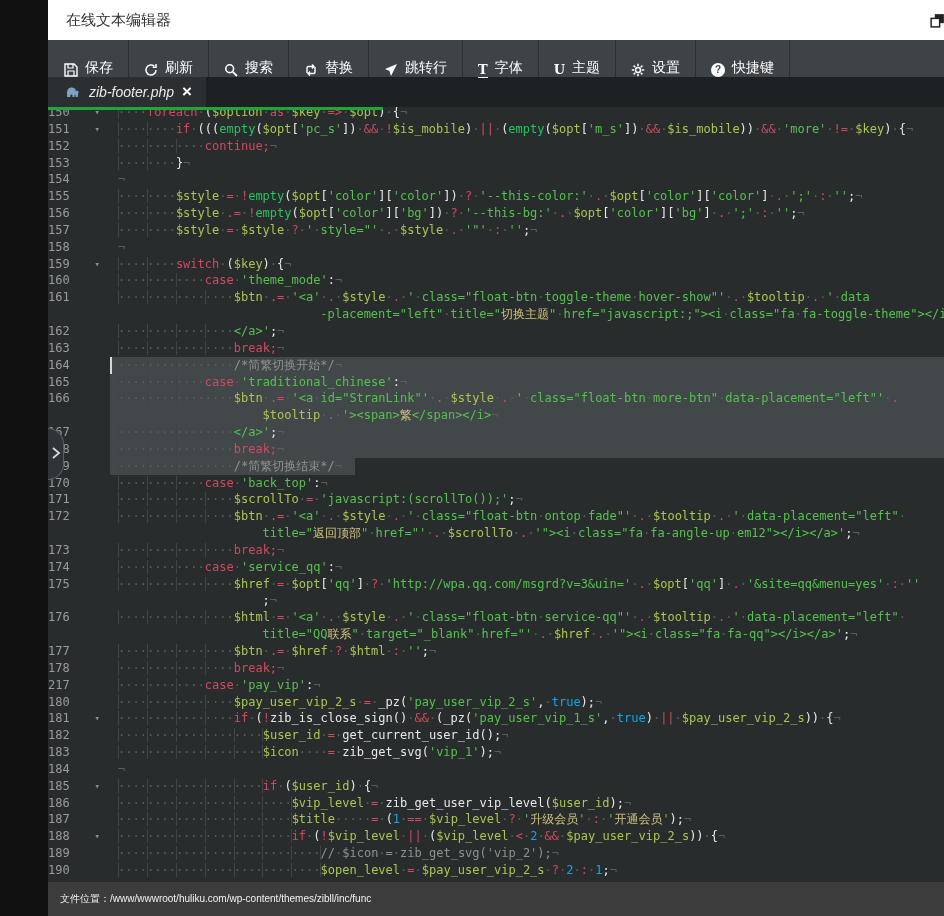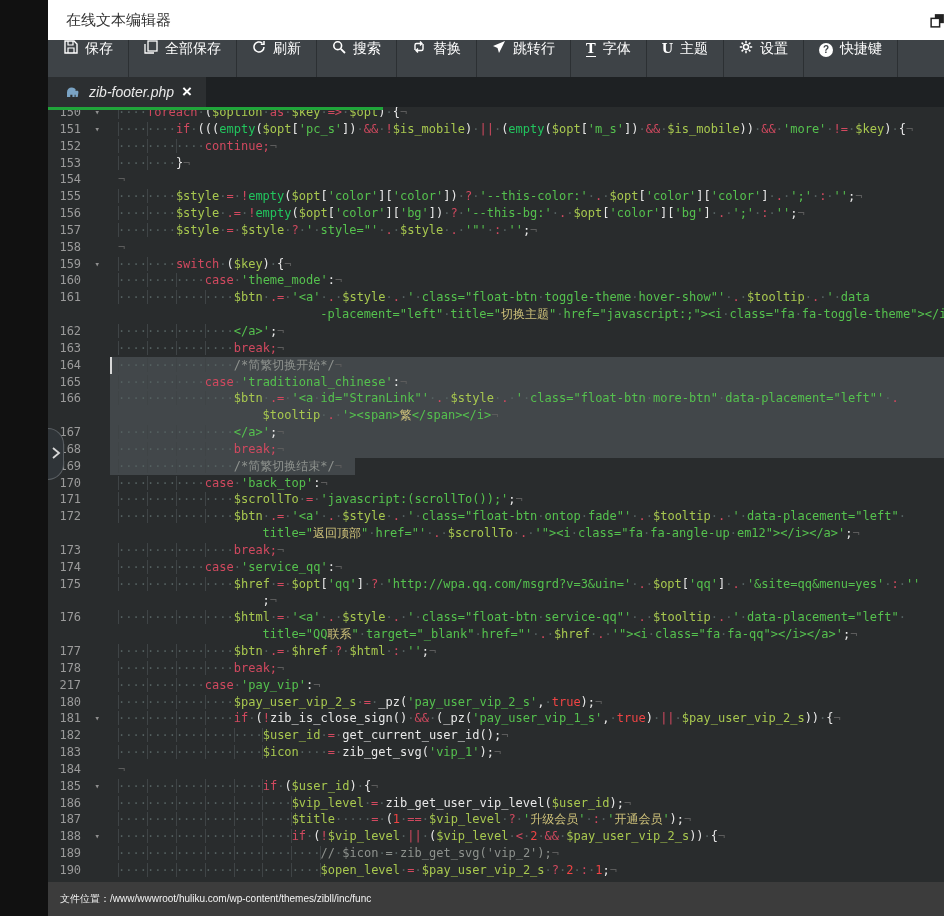--- a/index.html
+++ b/index.html
@@ -7,21 +7,21 @@
     font-family:"Liberation Sans","DejaVu Sans",sans-serif;background:#292c2d;margin-left:48px;}
   
   .titlebar{height:40px;background:#ffffff;display:flex;align-items:center;}
   .titlebar .title{flex:1;padding-left:18px;font-size:15px;color:#333;}
   .winbtn{width:26px;height:26px;display:flex;align-items:center;justify-content:center;
     margin-right:8px;cursor:pointer;}
   .winbtn svg{display:block;}
   .closeGlyph{font-size:22px;color:#222;line-height:22px;font-weight:400;}
   
   .toolbar{height:37px;background:#3e4347;display:flex;align-items:stretch;}
-  .tbtn{display:flex;align-items:flex-start;gap:7px;padding:0 15px;color:#fff;font-size:14px;
+  .tbtn{display:flex;align-items:flex-end;gap:7px;padding:0 15px;color:#fff;font-size:14px;
     border-right:1px solid rgba(0,0,0,.28);cursor:pointer;}
   .tbtn:first-child{border-left:1px solid rgba(0,0,0,.0);}
   .tbtn svg{width:14px;height:14px;display:block;}
   .tIcon{font-family:"DejaVu Serif",serif;font-weight:700;font-size:13px;line-height:14px;color:#fff;}
   .qIcon{width:14px;height:14px;border-radius:50%;background:#fff;color:#3e4347;
     font-weight:700;font-size:10px;line-height:14px;text-align:center;display:inline-block;}
   .tb-spacer{flex:1;}
   .tb-drop{width:44px;background:#25282b;display:flex;align-items:center;justify-content:center;cursor:pointer;}
   .tb-drop svg{width:15px;height:15px;}
   
@@ -33,26 +33,26 @@
   
   .editor{position:relative;height:775px;background:#292c2d;overflow:hidden;}
   .progress{position:absolute;top:0;left:0;height:3px;z-index:6;}
   .cm-area{position:absolute;top:-3px;left:0;right:17px;z-index:2;}
   .overlay{position:absolute;top:0;left:0;right:0;bottom:0;z-index:0;}
   .sel{position:absolute;background:#42474a;}
   .cursorbar{position:absolute;width:2px;background:#d8d8d8;z-index:3;}
   .lines{position:relative;z-index:1;}
   .line{display:flex;font-family:"DejaVu Sans Mono",monospace;font-size:12px;line-height:16.85px;}
   .gut{flex:none;width:62px;display:flex;}
-  .num{width:46px;text-align:center;color:#9b9b9b;}
+  .num{width:46px;text-align:left;color:#9b9b9b;}
   .fold{width:16px;padding-left:2px;color:#8f8f8f;font-size:9px;cursor:pointer;}
   .txt{flex:1;white-space:pre;overflow:hidden;padding-left:8px;color:#e8e8e8;}
   .lead{background:repeating-linear-gradient(90deg,#3f4446 0,#3f4446 1px,transparent 1px,transparent 4ch);}
   .k{color:#d1495f}.v{color:#a8c84f}.f{color:#22c55e}.s{color:#55c14e}.sc{color:#cfc27a}
-  .n{color:#ef4444}.c{color:#8e928e}.d{color:#e8e8e8}
+  .n{color:#0ea5e9}.c{color:#8e928e}.d{color:#e8e8e8}
   .ws{color:#546060}.nl{color:#5c5c5c}
   
   .vscroll{position:absolute;top:0;right:0;bottom:0;width:17px;background:#34383b;z-index:5;}
   .vthumb{position:absolute;left:1px;right:1px;background:#94999c;cursor:pointer;}
   
   .handle{position:absolute;left:0;width:15px;height:50px;background:#2f3438;
     border:1px solid #5a5f63;border-left:none;border-radius:0 26px 26px 0;
     display:flex;align-items:center;justify-content:center;z-index:7;cursor:pointer;}
   .handle svg{width:10px;height:12px;}
   
@@ -81,29 +81,20 @@
 
   <div class="toolbar">
       <div class="tbtn">
         <span>
           <svg viewBox="0 0 14 14">
             <path d="M1 1h9l3 3v9H1z" fill="none" stroke="#fff" stroke-width="1.4"></path>
             <path d="M4 1v4h5V1M4 13V8h6v5" fill="none" stroke="#fff" stroke-width="1.2"></path>
           </svg>
         </span>
         <span>保存</span>
-      </div>
-      <div class="tbtn">
-        <span>
-          <svg viewBox="0 0 14 14">
-            <rect x="4" y="1" width="9" height="10" fill="none" stroke="#fff" stroke-width="1.3"></rect>
-            <path d="M10 13H1V4" fill="none" stroke="#fff" stroke-width="1.3"></path>
-          </svg>
-        </span>
-        <span>全部保存</span>
       </div>
       <div class="tbtn">
         <span>
           <svg viewBox="0 0 14 14">
             <path d="M12 7a5 5 0 1 1-1.7-3.75" fill="none" stroke="#fff" stroke-width="1.5"></path>
             <path d="M12 1v3.2H8.8" fill="none" stroke="#fff" stroke-width="1.5"></path>
           </svg>
         </span>
         <span>刷新</span>
       </div>

